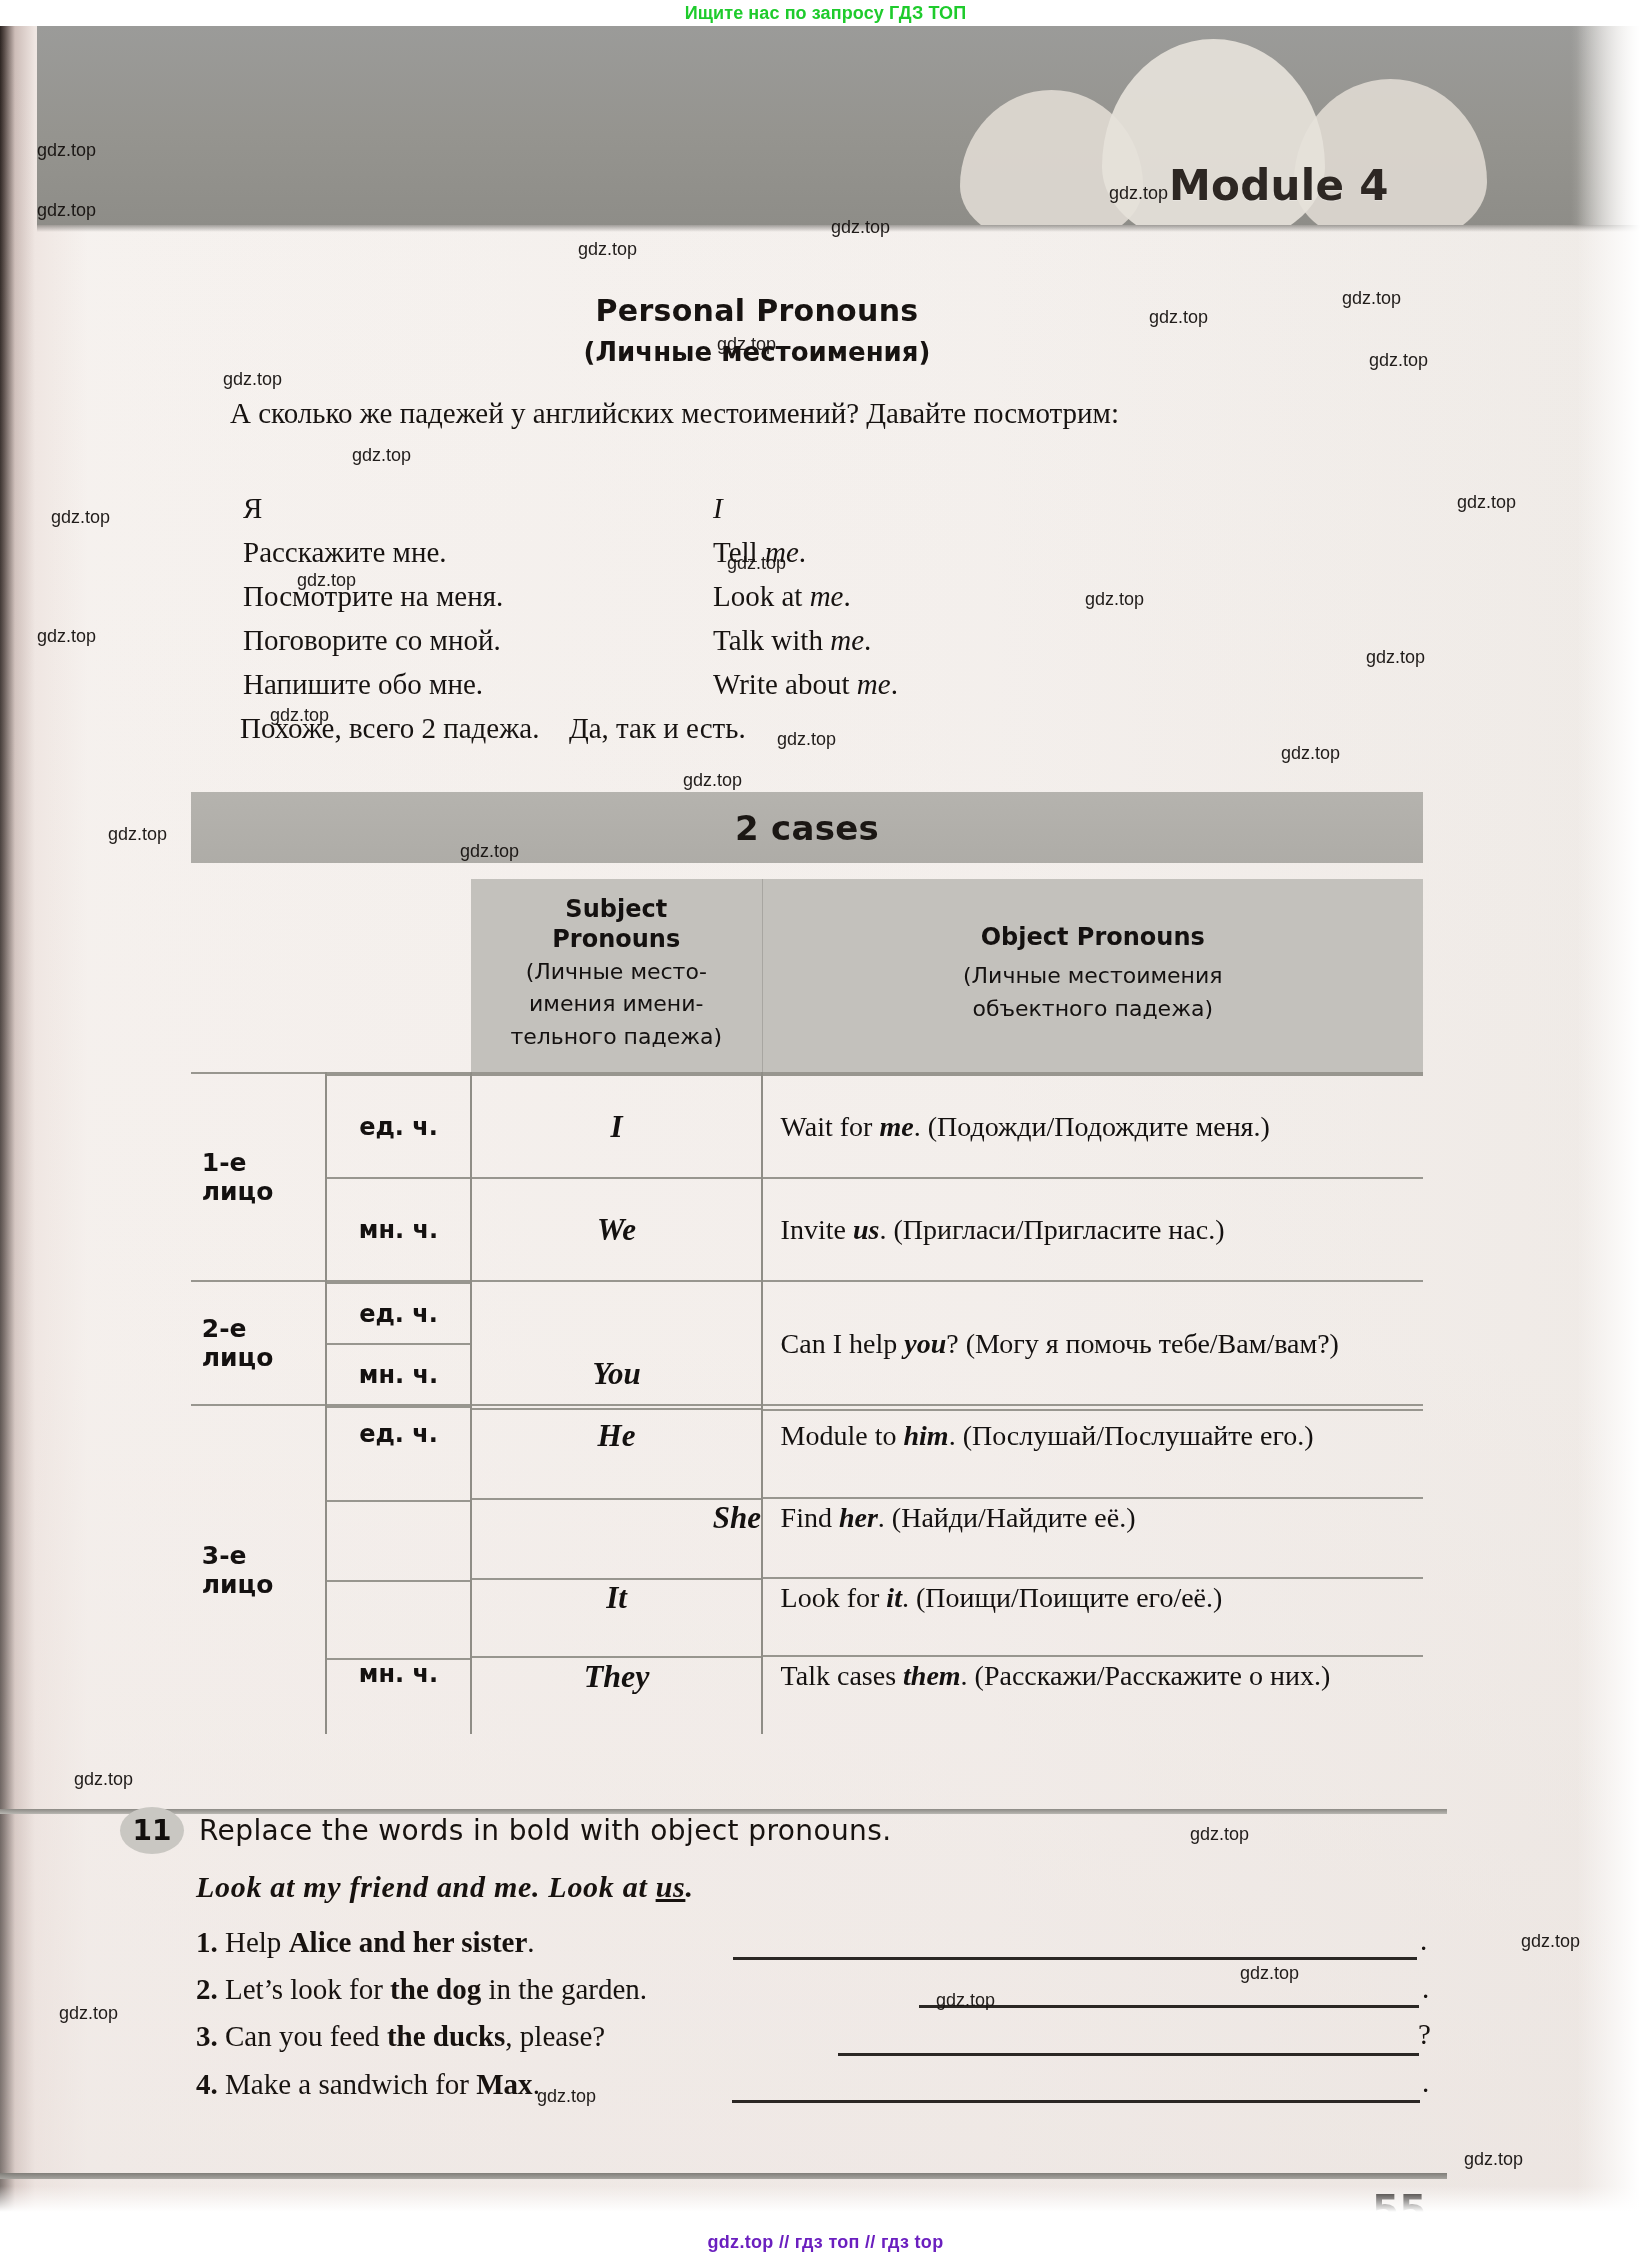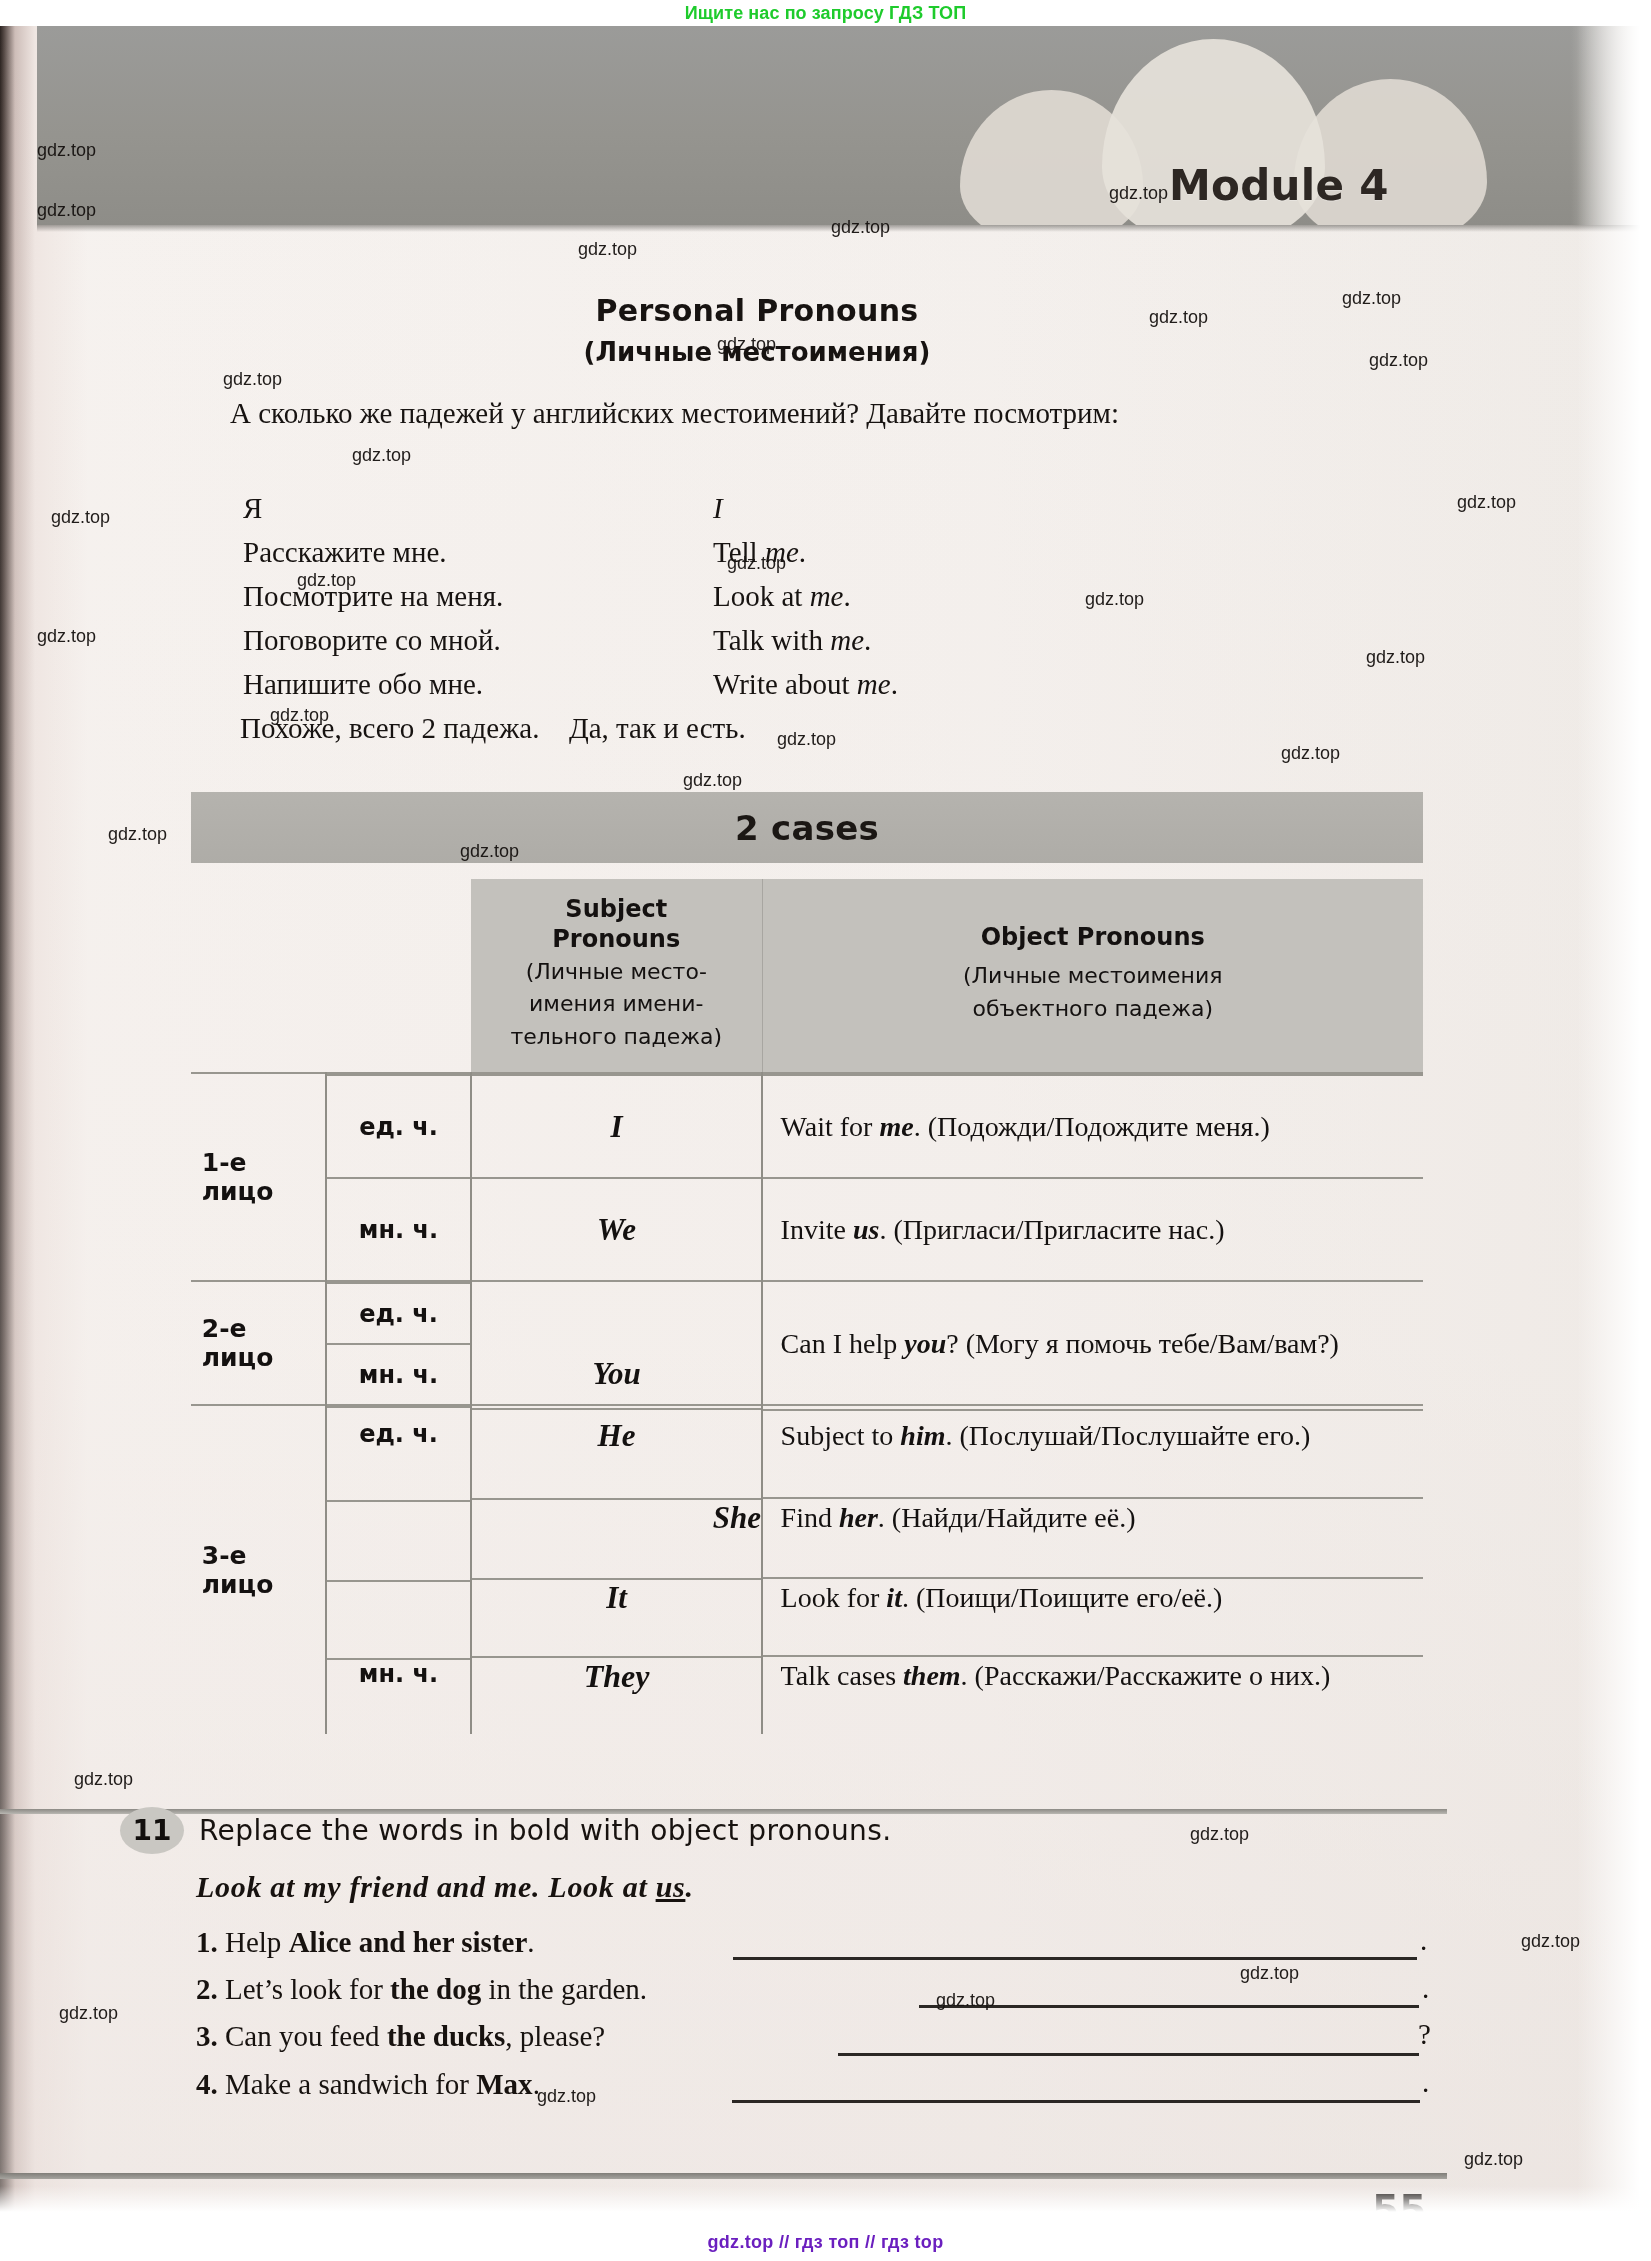--- a/index.html
+++ b/index.html
@@ -401,21 +401,21 @@
                     <td style="height:74px;text-align:center;vertical-align:top;font-size:32px;font-style:italic;font-weight:bold">They</td>
                   </tr>
           </tbody>
               </table>
         </td>
         <td class="cobj" style="padding:0">
           <table class="innertbl">
             <tbody>
                   <tr>
                     <td style="height:80px;padding-left:17.6px;vertical-align:top;padding-top:5.4px;font-size:28px;line-height:37px">
-              <span>Subject to </span><i>him</i><span>. (Послушай/Послушайте его.)</span>
+              <span>Module to </span><i>him</i><span>. (Послушай/Послушайте его.)</span>
             </td>
                   </tr>
             <tr>
                     <td style="height:78px;padding-left:17.6px;vertical-align:top;font-size:28px;line-height:37px">
               <span>Find </span><i>her</i><span>. (Найди/Найдите её.)</span>
             </td>
                   </tr>
             <tr>
                     <td style="height:76px;padding-left:17.6px;vertical-align:top;font-size:28px;line-height:37px">
               <span>Look for </span><i>it</i><span>. (Поищи/Поищите его/её.)</span>

